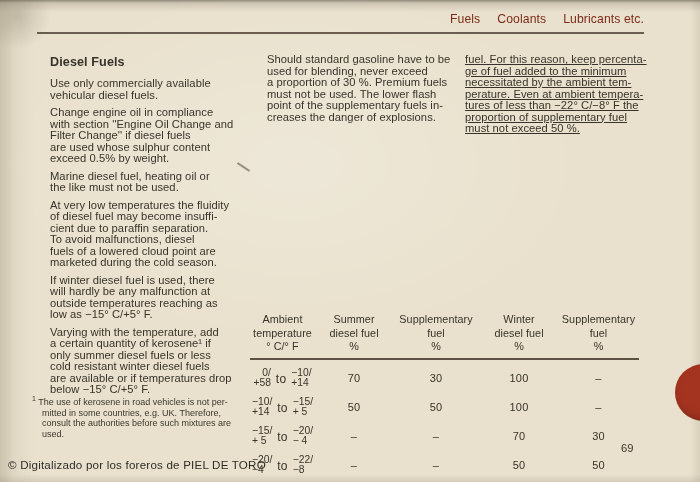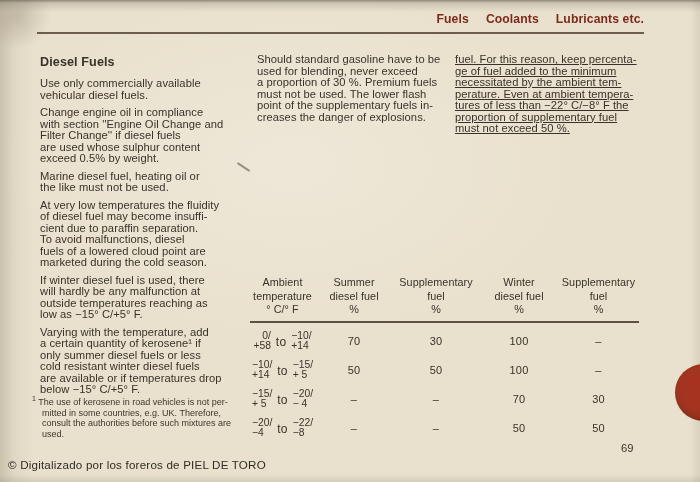--- a/index.html
+++ b/index.html
@@ -9,39 +9,39 @@
     background:
       radial-gradient(ellipse 420px 260px at 42% 34%, rgba(255,255,255,0.22), rgba(255,255,255,0) 70%),
       linear-gradient(90deg, rgba(85,70,50,0.20) 0px, rgba(85,70,50,0.06) 14px, rgba(85,70,50,0) 34px),
       linear-gradient(270deg, rgba(85,70,50,0.10) 0px, rgba(85,70,50,0) 10px),
       linear-gradient(180deg, rgba(70,62,50,0.55) 0px, rgba(70,62,50,0.18) 3px, rgba(70,62,50,0) 12px),
       linear-gradient(0deg, rgba(70,62,50,0.12) 0px, rgba(70,62,50,0) 8px),
       #e9e1cd;
   }
   
   .mast { position:absolute; top:12px; left:0; width:644px; display:flex; justify-content:flex-end; gap:17px;
-          font-weight:bold; font-size:12.2px; letter-spacing:0.1px; color:#7c2b1a; }
+          font-weight:normal; font-size:12.2px; letter-spacing:0.1px; color:#7c2b1a; }
   .rule-top { position:absolute; left:37px; top:32px; width:607px; height:2px; background:#55473a; opacity:0.85; }
 
   
-  .col { position:absolute; }
+  .col { position:absolute;margin-left:10px; }
   .col1 { left:40px; top:55px; width:214px; }
   .col2 { left:257px; top:54px; width:202px; }
   .col3 { left:455px; top:54px; width:218px;text-decoration:underline; }
   .doc-title { font-weight:bold; font-size:12.6px; margin:0 0 9px 0; letter-spacing:0.1px; }
   .par { white-space:pre-line; font-size:11.2px; line-height:11.5px; letter-spacing:0.05px; margin:0 0 6px 0; }
 
   
   .footnote { position:absolute; left:32px; top:394px; width:220px; font-size:9px; line-height:10.5px;
               white-space:pre-line; text-align:justify; padding-left:10px; text-indent:-10px; color:#3c372d; }
   .footnote sup { font-size:7px; }
 
   
   .fuel-table { position:absolute; left:250px; top:276px; width:390px; }
-  .thead, .trow { display:grid; grid-template-columns:65px 78px 86px 80px 79px; }
+  .thead, .trow { display:grid; grid-template-columns:65px 78px 86px 80px 79px;margin-top:37px; }
   .th { text-align:center; white-space:pre-line; font-size:10.8px; line-height:13.5px; letter-spacing:0.05px; }
   .thead-rule { width:389px; height:2px; background:#4e4134; margin-top:4px; opacity:0.9; }
   .trow { align-items:center; height:22px; margin-top:7px; }
   .trow:first-of-type { margin-top:9px; }
   .cell { text-align:center; font-size:11px; letter-spacing:0.2px; }
   .ambient { display:flex; justify-content:center; align-items:center; gap:5px; }
   .frac { display:flex; flex-direction:column; font-size:10.3px; line-height:10px; letter-spacing:0; }
   .frac .fc { text-align:right; }
   .frac .ff { text-align:left; }
   .to-word { font-size:12px; padding-top:3px;text-align:center; }

